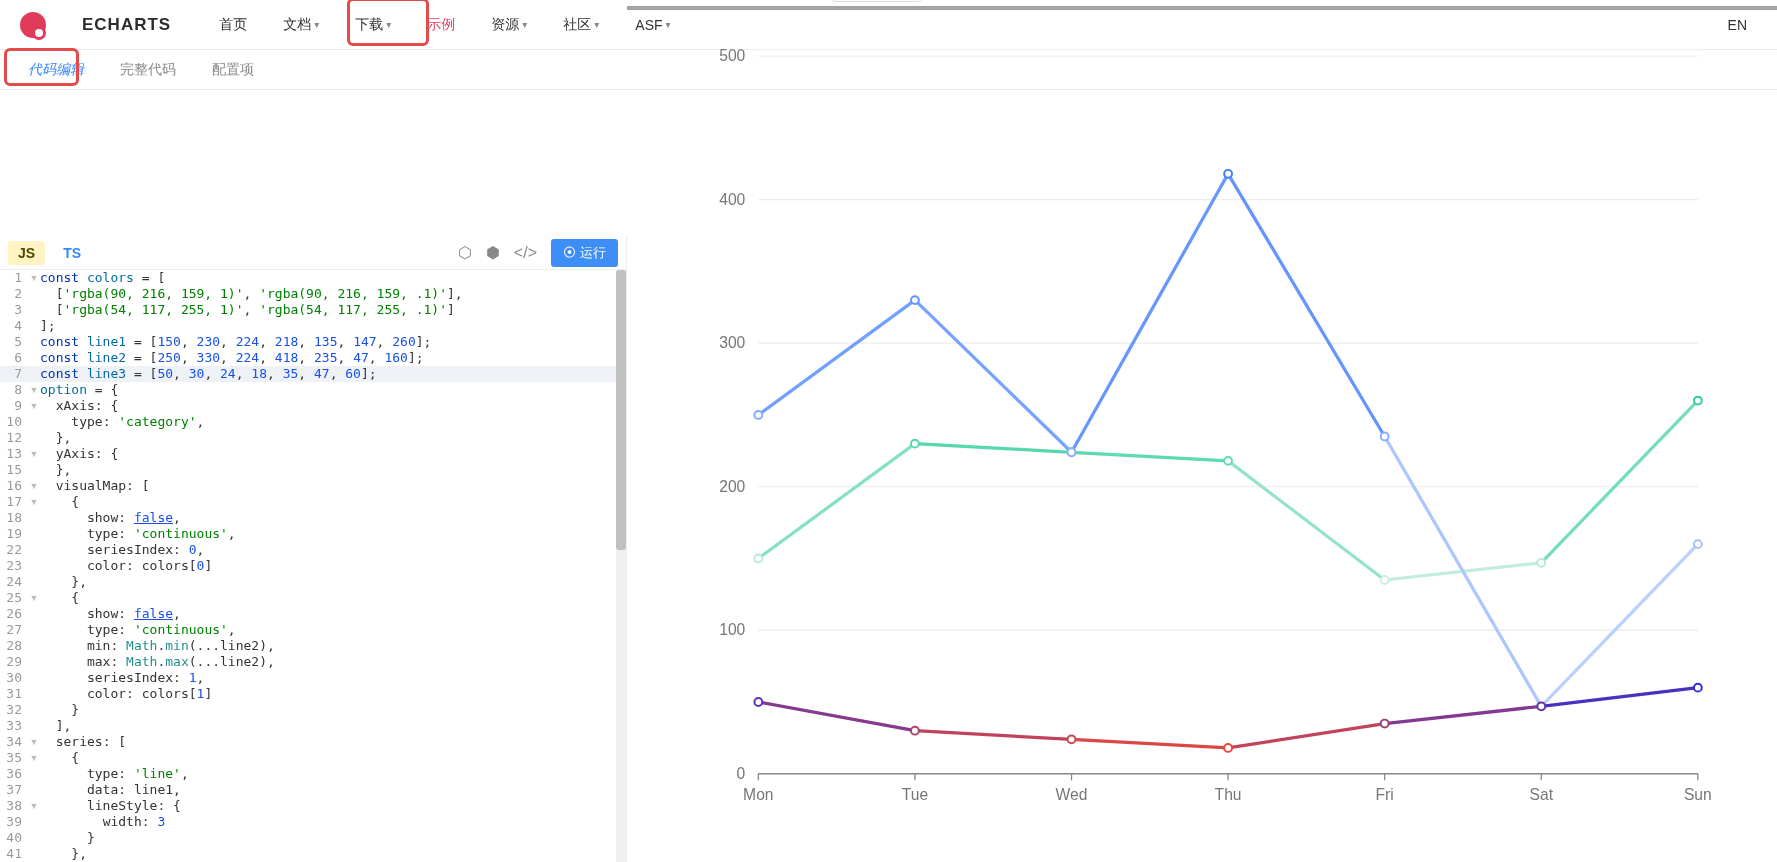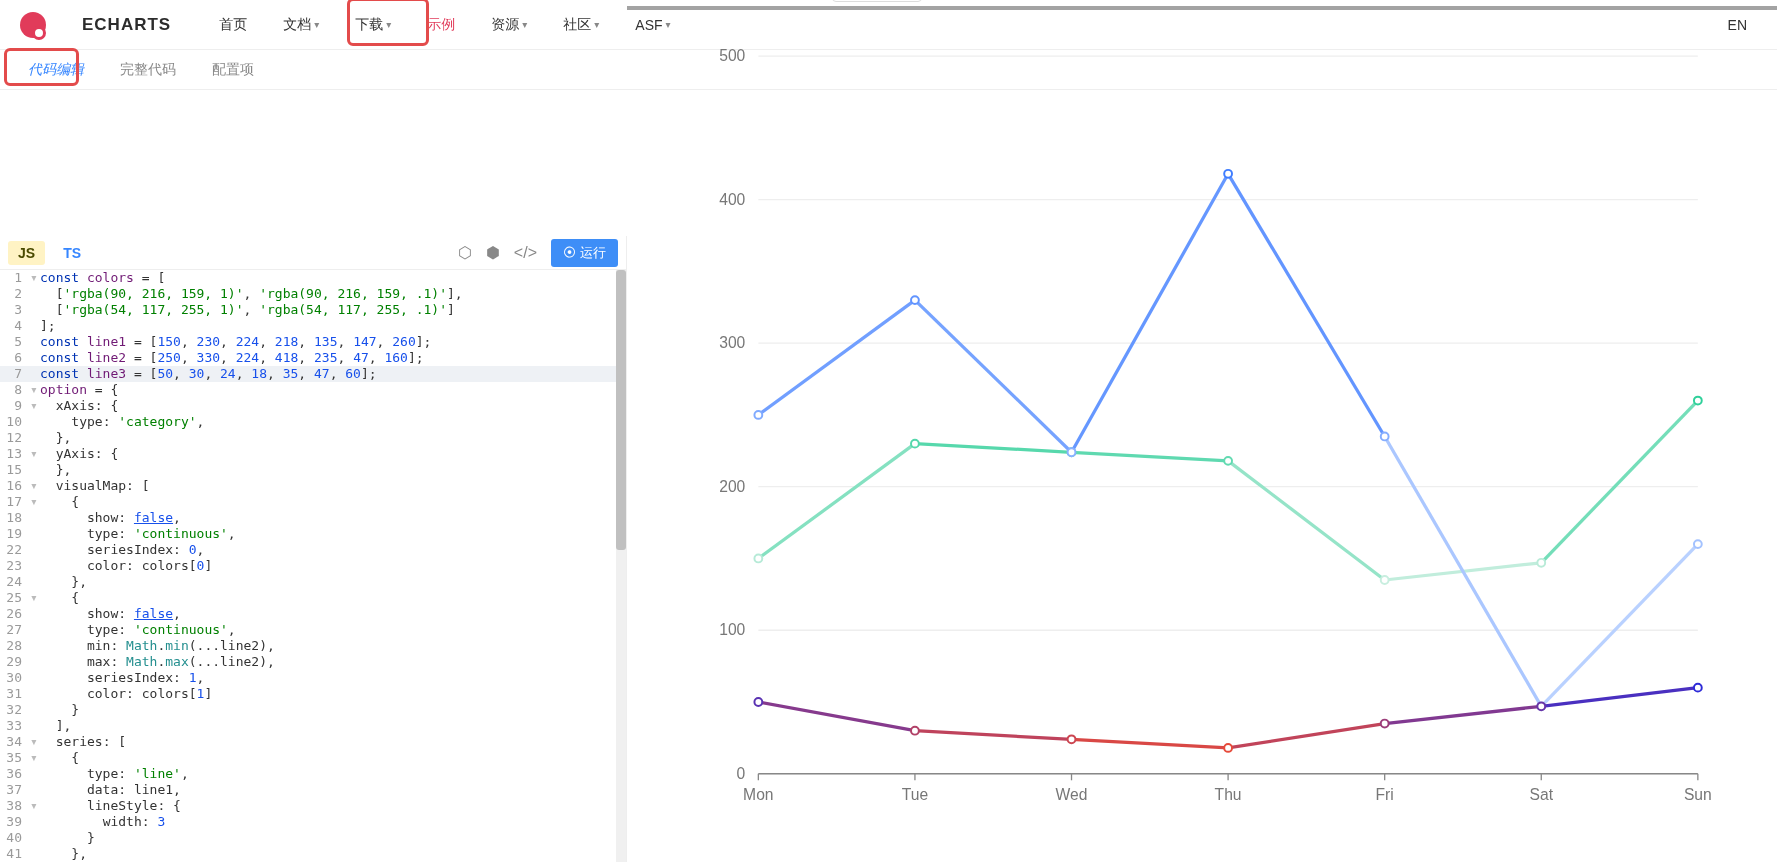--- a/index.html
+++ b/index.html
@@ -30,21 +30,21 @@
   .langbar-icons .ic { color: #888; cursor: pointer; font-size: 16px; }
   .run-btn { background: #3e8ef7; color: #fff; padding: 5px 12px; border-radius: 3px; cursor: pointer; display: flex; align-items: center; gap: 4px; font-size: 13px; }
   .editor { flex: 1; overflow: auto; font-family: Consolas, Monaco, monospace; font-size: 13px; line-height: 16px; position: relative; }
   .gutter-scroll { position: absolute; right: 0; top: 0; width: 10px; height: 100%; background: #f0f0f0; }
   .gutter-scroll .thumb { position: absolute; top: 0; width: 10px; height: 280px; background: #c0c0c0; border-radius: 3px; }
   .line { display: flex; white-space: pre; }
   .line.active { background: #eef1f5; }
   .ln { width: 30px; text-align: right; color: #9a9a9a; padding-right: 8px; flex-shrink: 0; user-select: none; }
   .fold { width: 10px; color: #bbb; flex-shrink: 0; }
   .tok-kw { color: #0033b3; }
-  .tok-var { color: #701a75; }
+  .tok-var { color: #0369a1; }
   .tok-str { color: #008000; }
   .tok-num { color: #1750eb; }
   .tok-prop { color: #333; }
   .tok-bool { color: #1750eb; text-decoration: underline; }
   .tok-id { color: #248f8f; }
   .right { flex: 1; display: flex; flex-direction: column; background: #fff; }
   .rtools { height: 40px; display: flex; align-items: center; padding: 0 16px; border-bottom: 4px solid #a3a3a3; }
   .toggle { width: 36px; height: 18px; background: #e4e4e4; border-radius: 9px; position: relative; cursor: pointer; }
   .toggle::after { content: ""; width: 14px; height: 14px; background: #fff; border-radius: 50%; position: absolute; top: 2px; left: 2px; }
   .rtool-label { color: #444; font-size: 13px; }

